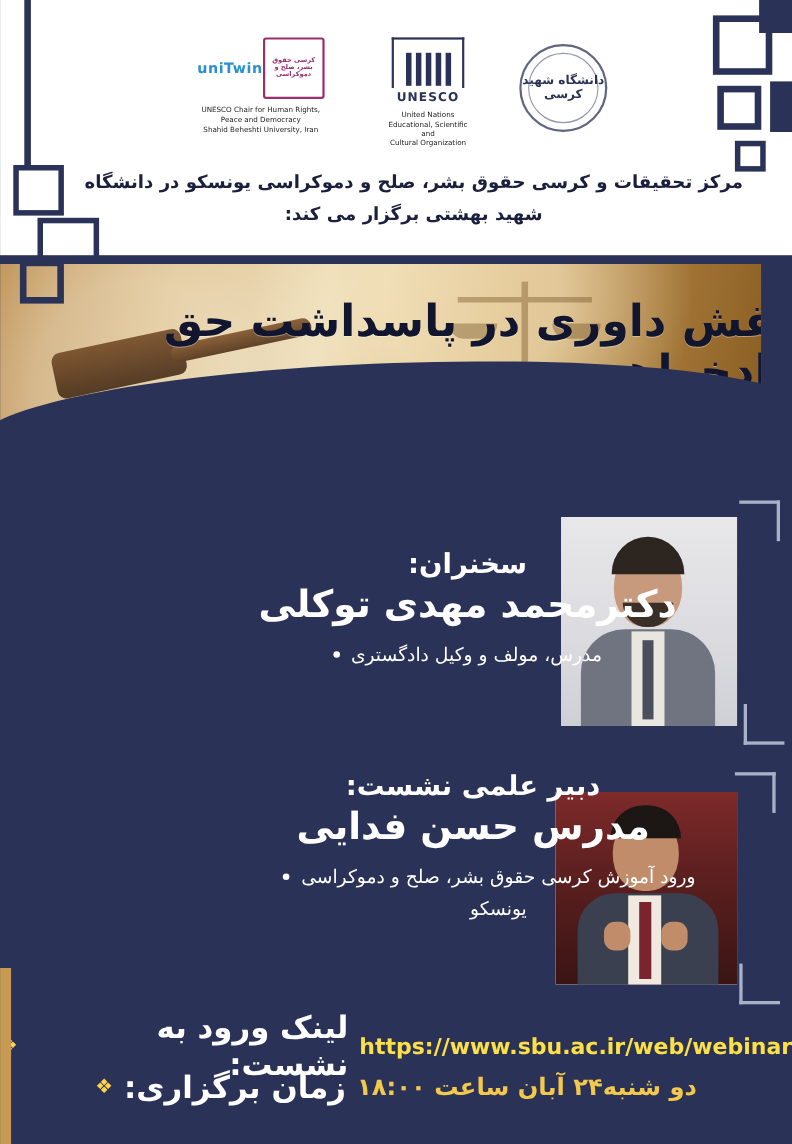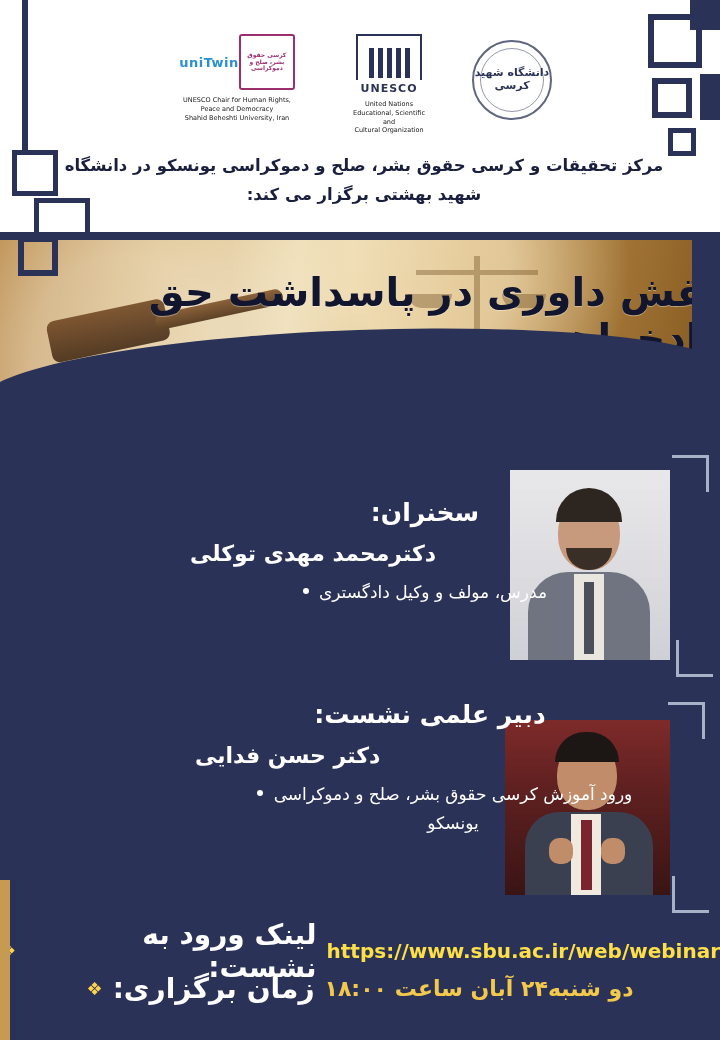--- a/index.html
+++ b/index.html
@@ -73,21 +73,21 @@
     width:48px;height:48px;border:2px solid #9b2f6e;border-radius:3px;
     display:flex;align-items:center;justify-content:center;
     color:#9b2f6e;font-size:8px;text-align:center;line-height:1.1;font-weight:bold;
   }
   .unitwin-sub{
     font-size:6.5px;color:#1b1b1b;text-align:center;line-height:1.4;margin-top:6px;
     direction:ltr;
   }
   
   .intro{
-    position:absolute;top:152px;right:56px;width:600px;
+    position:absolute;top:152px;right:44px;width:600px;
     text-align:center;color:#1a1f3d;font-weight:bold;
     font-size:16.5px;line-height:1.75;
   }
   
   .band{
     position:absolute;left:0;top:240px;width:692px;height:150px;
     background:linear-gradient(105deg,#c9a96a 0%,#e3cb9a 28%,#d9bd85 52%,#b98f4e 78%,#8d六 100%);
     overflow:hidden;
   }
   .band-bg{
@@ -138,21 +138,21 @@
   }
   
   
   .section{
     position:absolute;right:0;width:720px;color:#ffffff;
   }
   .sec-heading{
     color:#ffffff;font-weight:bold;font-size:25px;text-align:center;
   }
   .sec-name{
-    color:#ffffff;font-weight:bold;font-size:22px;text-align:left;margin-top:14px;
+    color:#ffffff;font-weight:bold;font-size:34px;text-align:center;margin-top:3px;
   }
   .bullet-row{
     display:flex;justify-content:center;align-items:flex-start;gap:10px;
     margin-top:12px;color:#ffffff;font-size:17px;line-height:1.7;
   }
   .bullet-dot{
     display:inline-block;width:6px;height:6px;border-radius:50%;background:#fff;
     margin-top:10px;flex:0 0 auto;
   }
   .photo{
@@ -282,21 +282,21 @@
     <div style="position:absolute;left:66px;top:94px;width:30px;height:86px;background:#efe9e0;"></div>
     <div style="position:absolute;left:76px;top:100px;width:11px;height:70px;background:#7a2430;"></div>
     <div style="position:absolute;left:44px;top:118px;width:24px;height:26px;border-radius:10px;background:#c08c6a;"></div>
     <div style="position:absolute;left:96px;top:118px;width:24px;height:26px;border-radius:10px;background:#c08c6a;"></div>
   </div>
   <div class="frame-corner" style="left:668px;top:702px;width:34px;height:34px;border-left:none;border-bottom:none;"></div>
   <div class="frame-corner" style="left:672px;top:876px;width:34px;height:34px;border-right:none;border-top:none;"></div>
 
   <div class="section" style="top:700px;">
     <div class="sec-heading" style="width:470px;margin-right:55px;">دبیر علمی نشست:</div>
-    <div class="sec-name" style="width:470px;margin-right:55px;">دکتر حسن فدایی</div>
+    <div class="sec-name" style="width:470px;margin-right:55px;">مدرس حسن فدایی</div>
     <div class="bullet-row" style="width:440px;margin-right:55px;">
       <span style="max-width:360px;text-align:center;">ورود آموزش کرسی حقوق بشر، صلح و دموکراسی یونسکو</span>
       <span class="bullet-dot"></span>
     </div>
   </div>
 
   <div class="footer-line" style="top:918px;left:0;">
     <span class="link-text">https://www.sbu.ac.ir/web/webinar</span>
     <span class="footer-label">لینک ورود به نشست:</span>
     <span class="diamond">❖</span>

